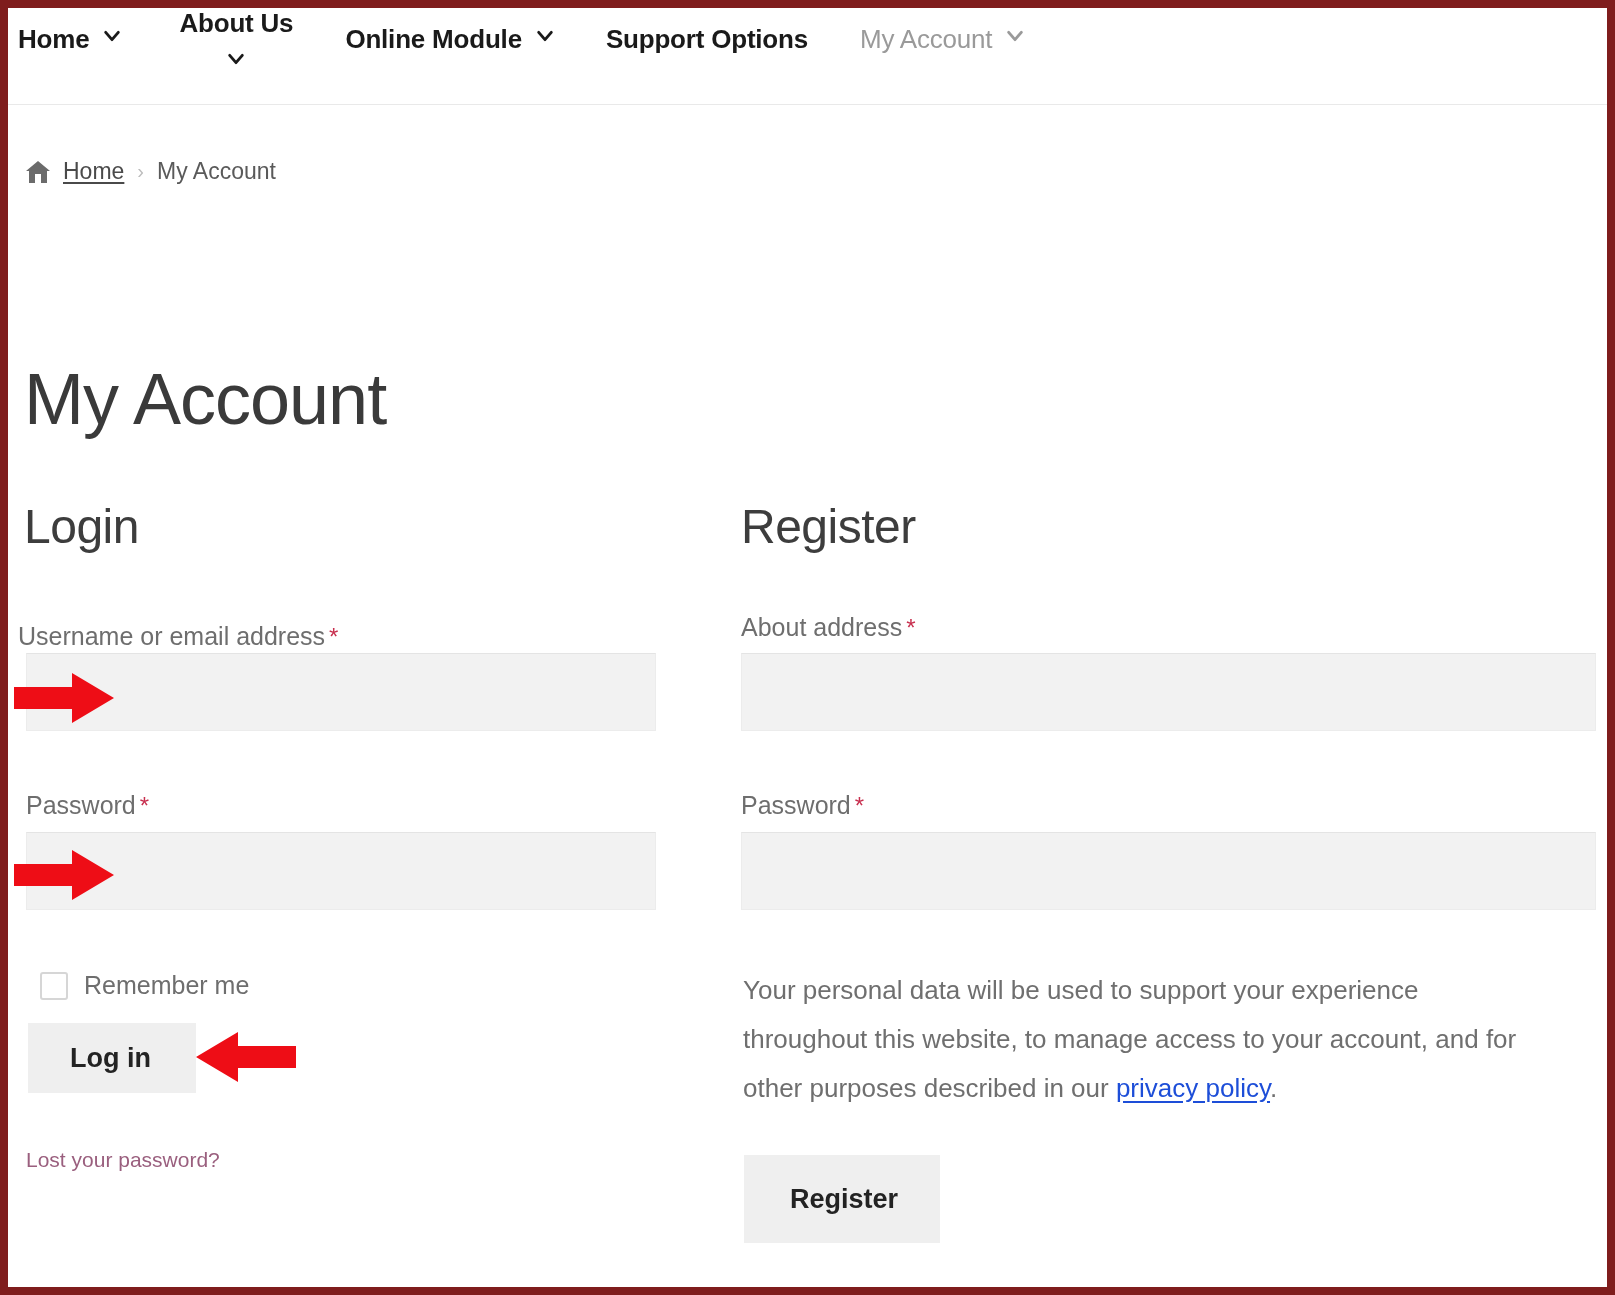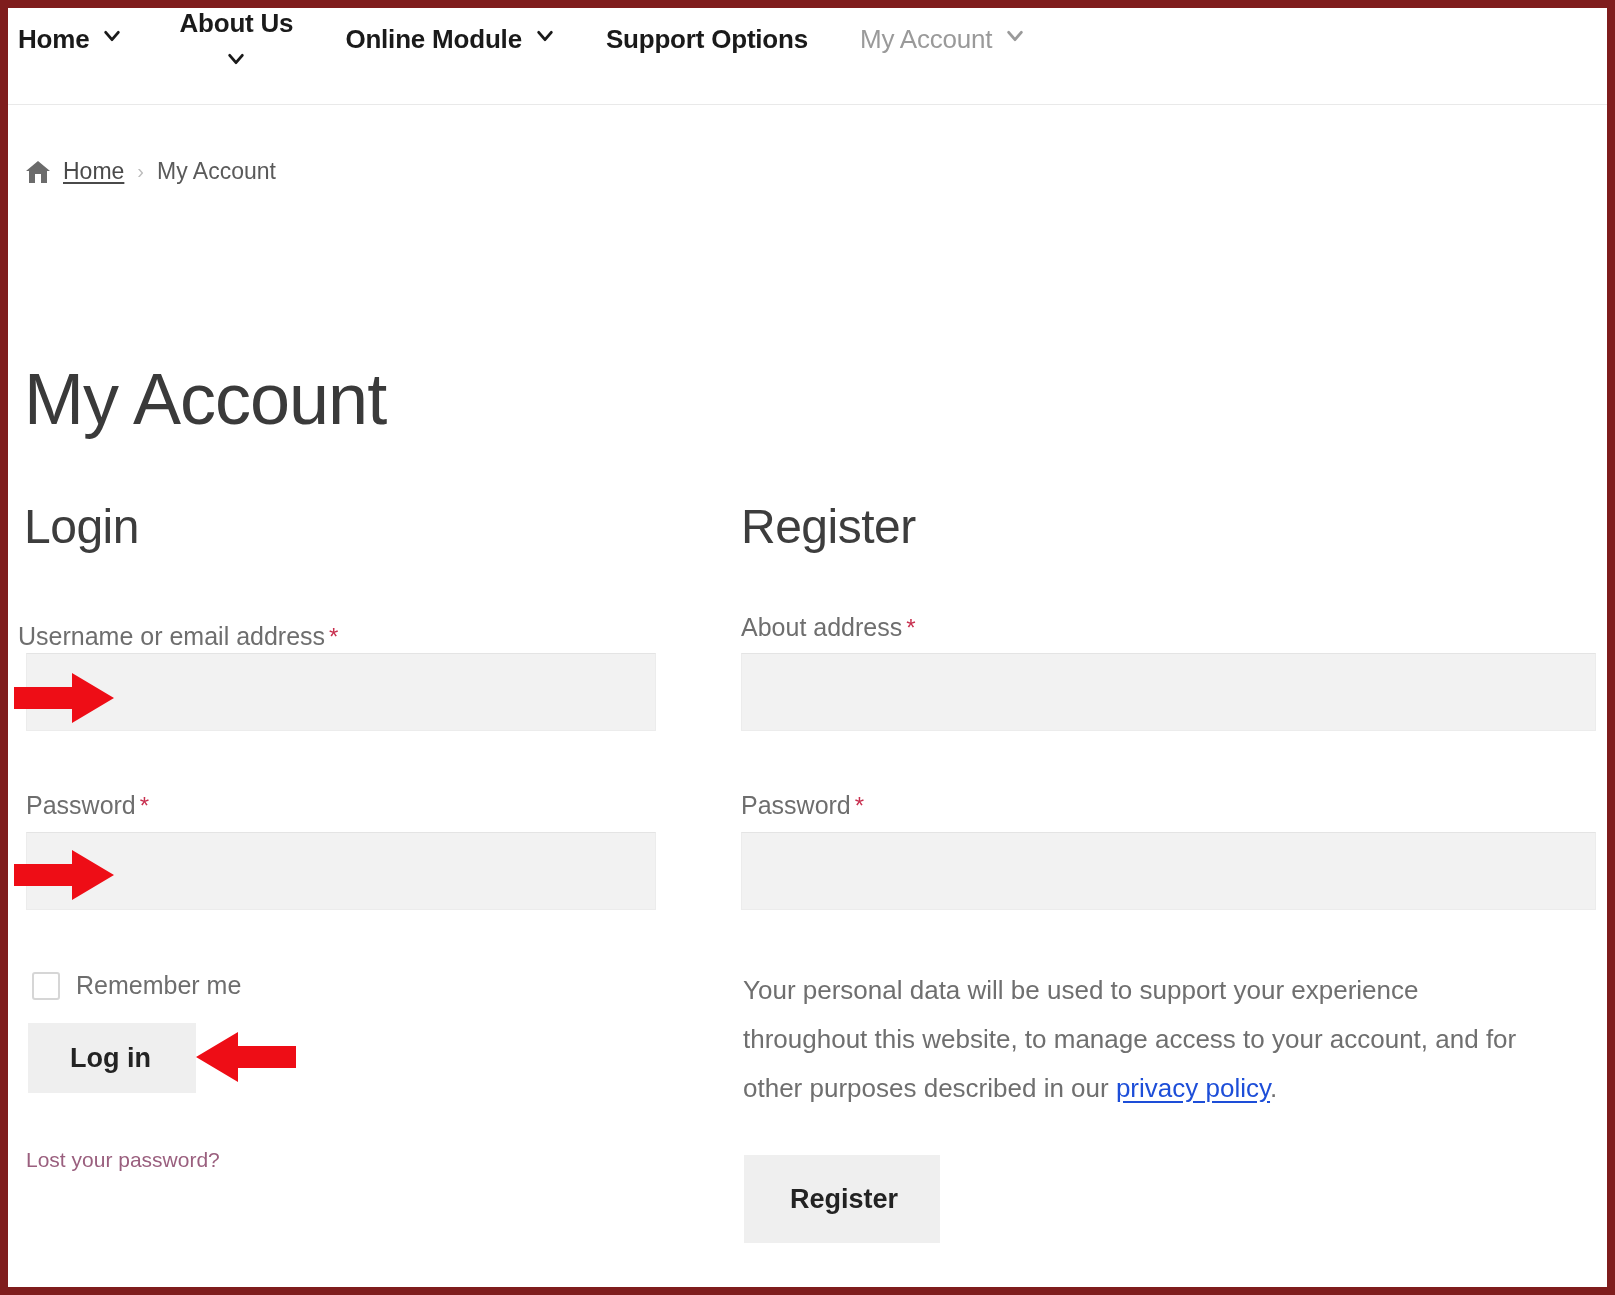--- a/index.html
+++ b/index.html
@@ -140,21 +140,21 @@
 
   
   #reg-email-label { left: 733px; top: 605px; }
   #reg-email-input { left: 733px; top: 645px; width: 855px; }
   #reg-pass-label  { left: 733px; top: 783px; }
   #reg-pass-input  { left: 733px; top: 824px; width: 855px; }
 
   
   #remember-row {
     position: absolute;
-    left: 24px; top: 963px;
+    left: 32px; top: 963px;
     display: flex;
     align-items: center;
     gap: 16px;
     justify-content: center;
   }
   #remember-box {
     width: 28px; height: 28px;
     background: #ffffff;
     border: 2px solid #d6d6d6;
     border-radius: 3px;

